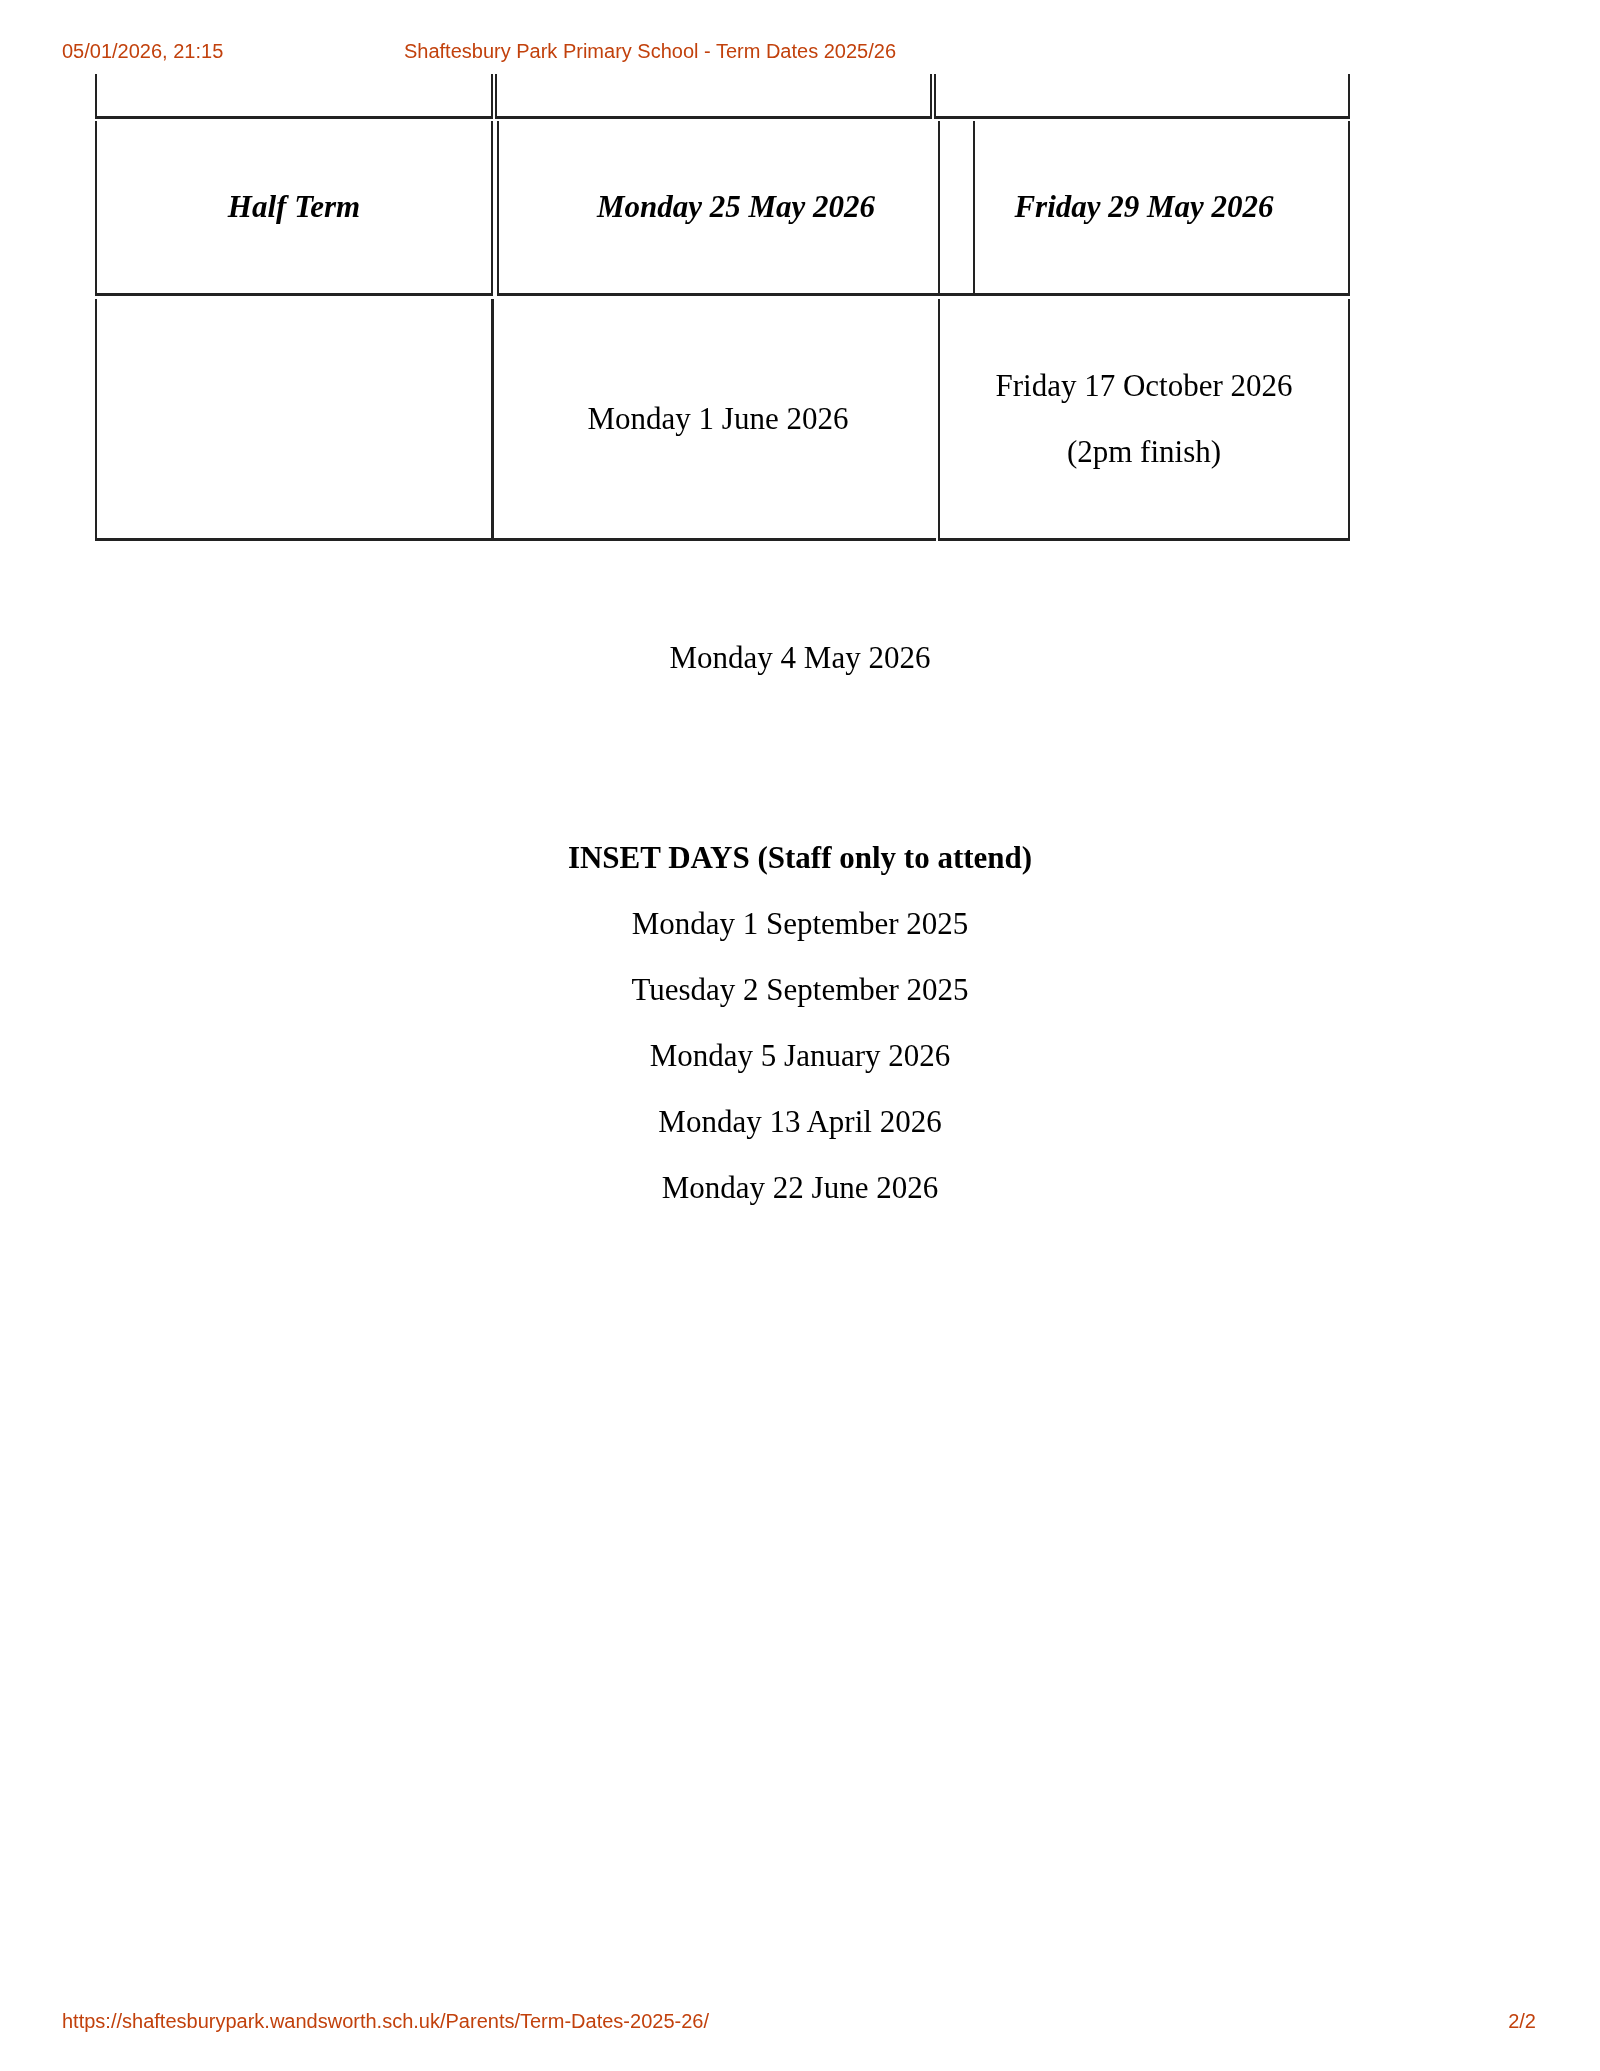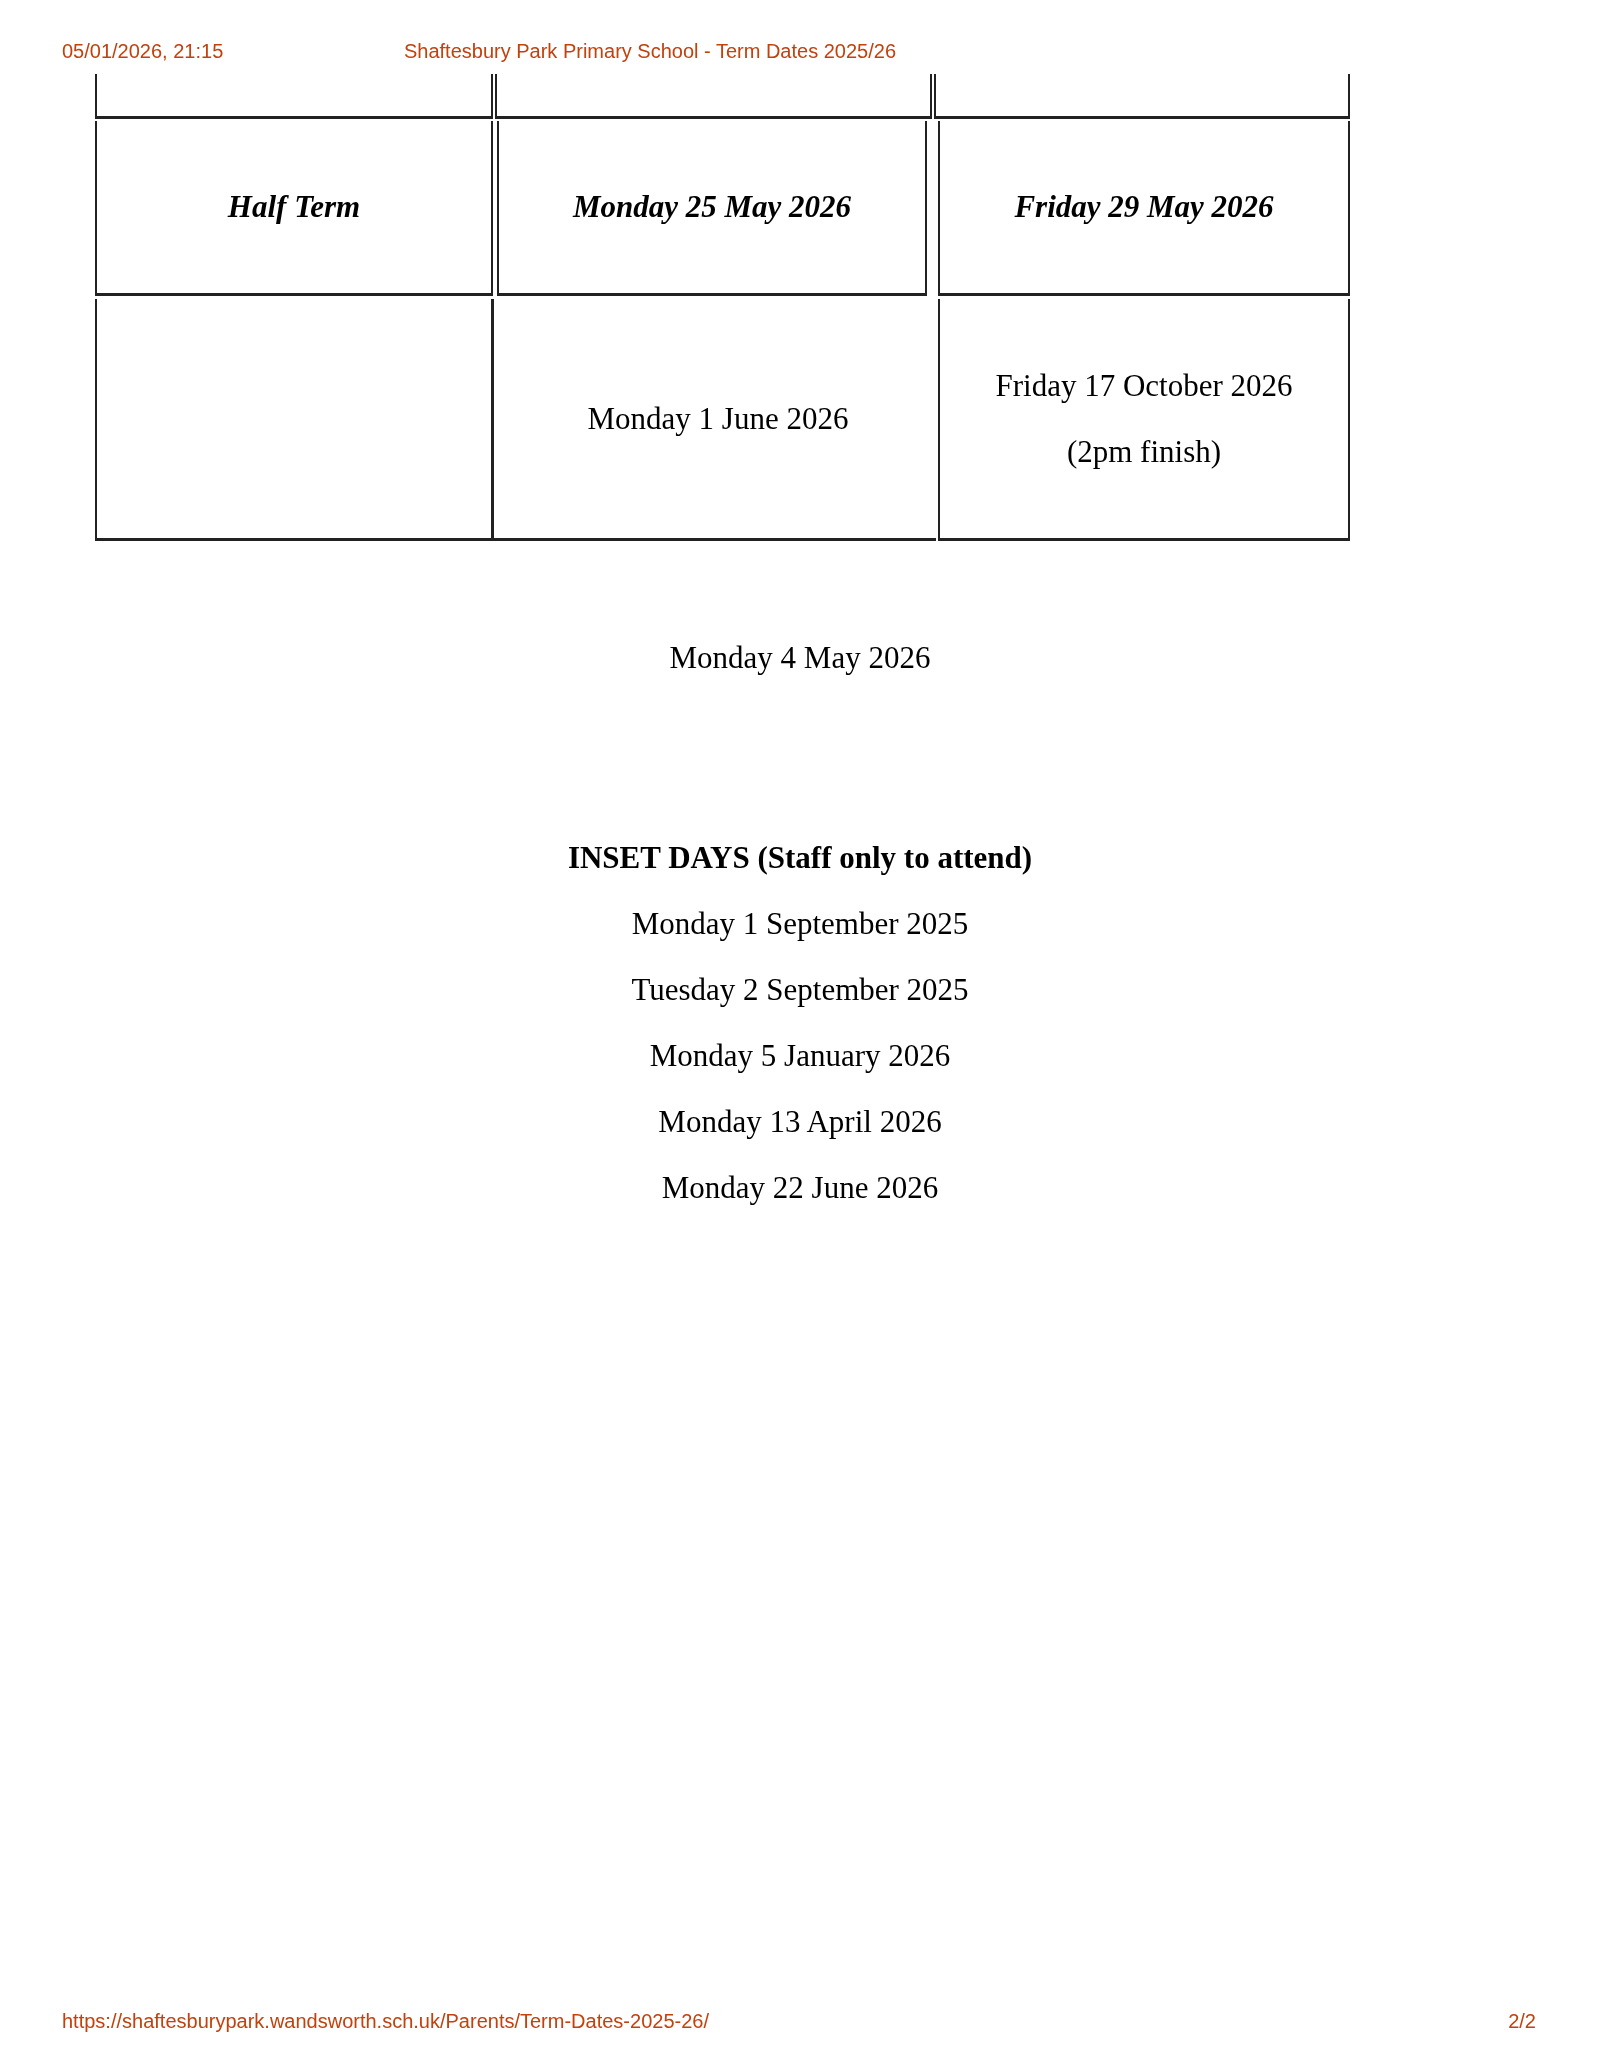--- a/index.html
+++ b/index.html
@@ -31,21 +31,21 @@
 
 <div>
 
   <div class="cell b-l b-r b-b" style="left:95px; top:74px; width:398px; height:45px;"></div>
   <div class="cell b-l b-r b-b" style="left:495px; top:74px; width:437px; height:45px;"></div>
   <div class="cell b-l b-r b-b" style="left:934px; top:74px; width:416px; height:45px;"></div>
 
   <div class="cell b-l b-r b-b bi" style="left:95px; top:121px; width:398px; height:175px;">
     <p>Half Term</p>
   </div>
-  <div class="cell b-l b-r b-b bi" style="left:497px; top:121px; width:430px; height:175px;">
+  <div class="cell b-l b-r b-b bi" style="left:497px; top:121px; width:478px; height:175px;">
     <p>Monday 25 May 2026</p>
   </div>
   <div class="cell b-l b-r b-b bi" style="left:938px; top:121px; width:412px; height:175px;">
     <p>Friday 29 May 2026</p>
   </div>
 
   <div class="cell b-l b-r b-b" style="left:95px; top:299px; width:398px; height:242px;">
     <p></p>
   </div>
   <div class="cell b-l b-b" style="left:492px; top:299px; width:444px; height:242px; border-left:2px solid #222; padding-left:6px;">

